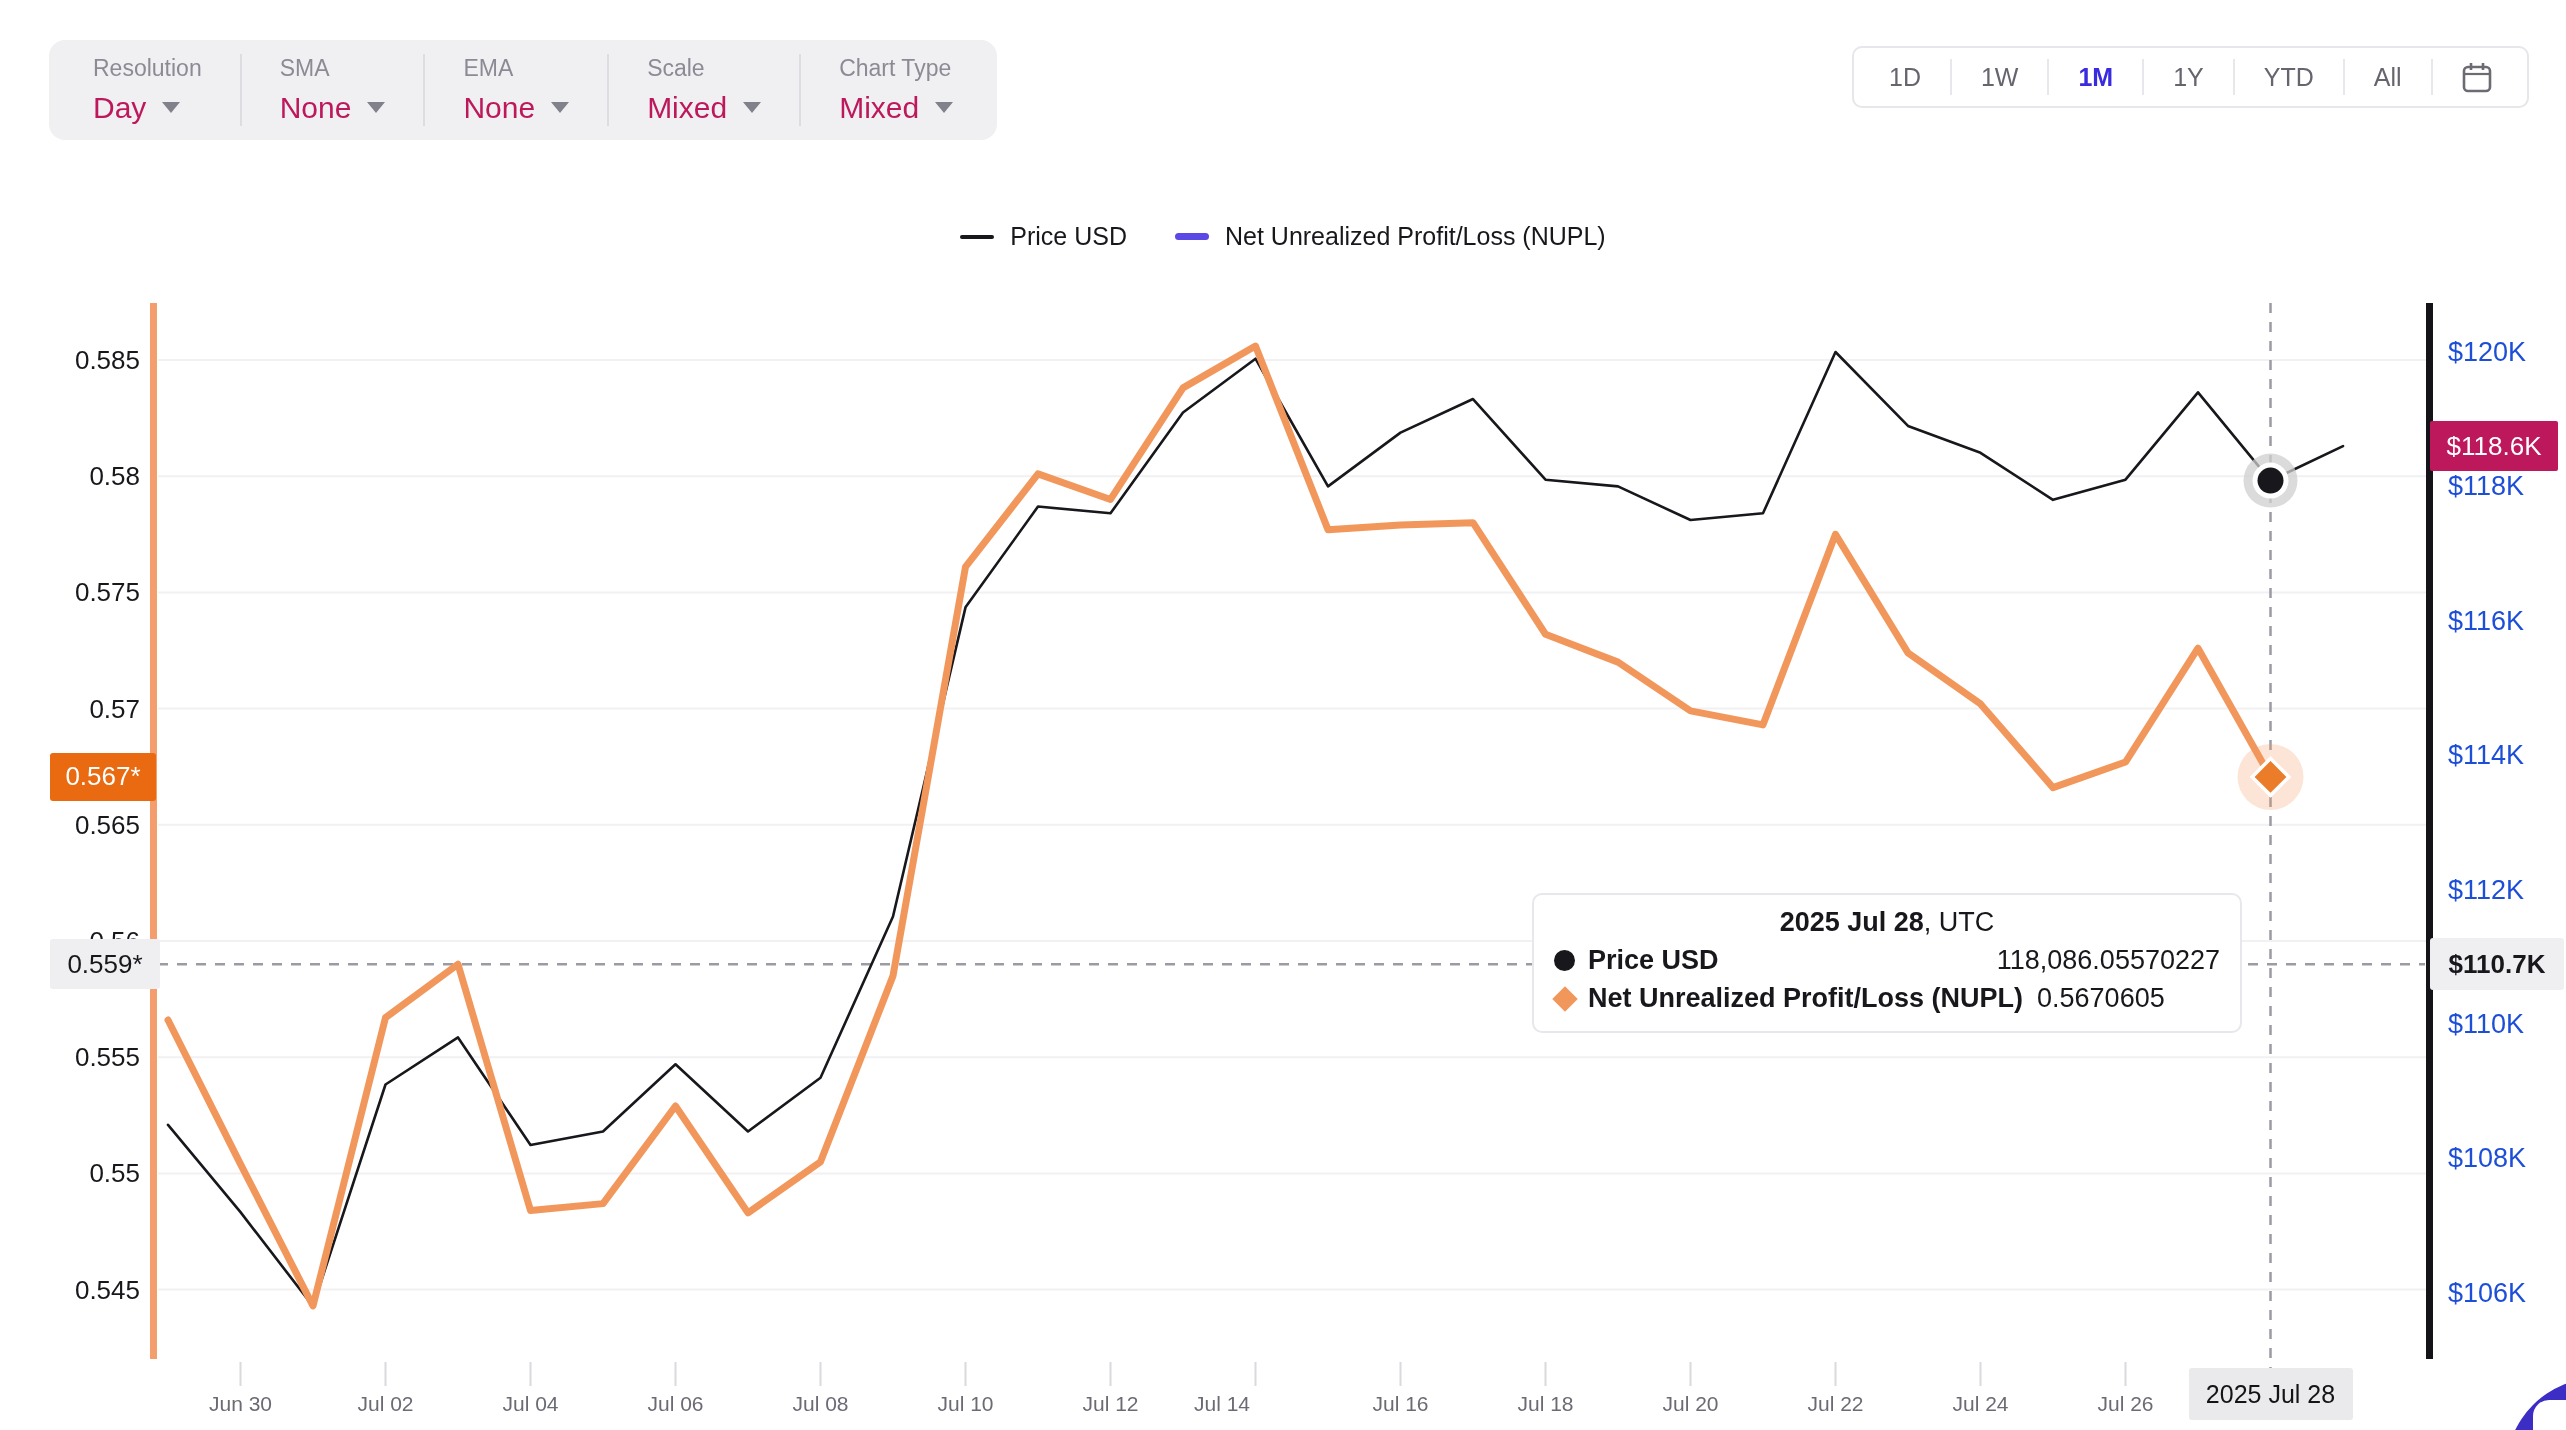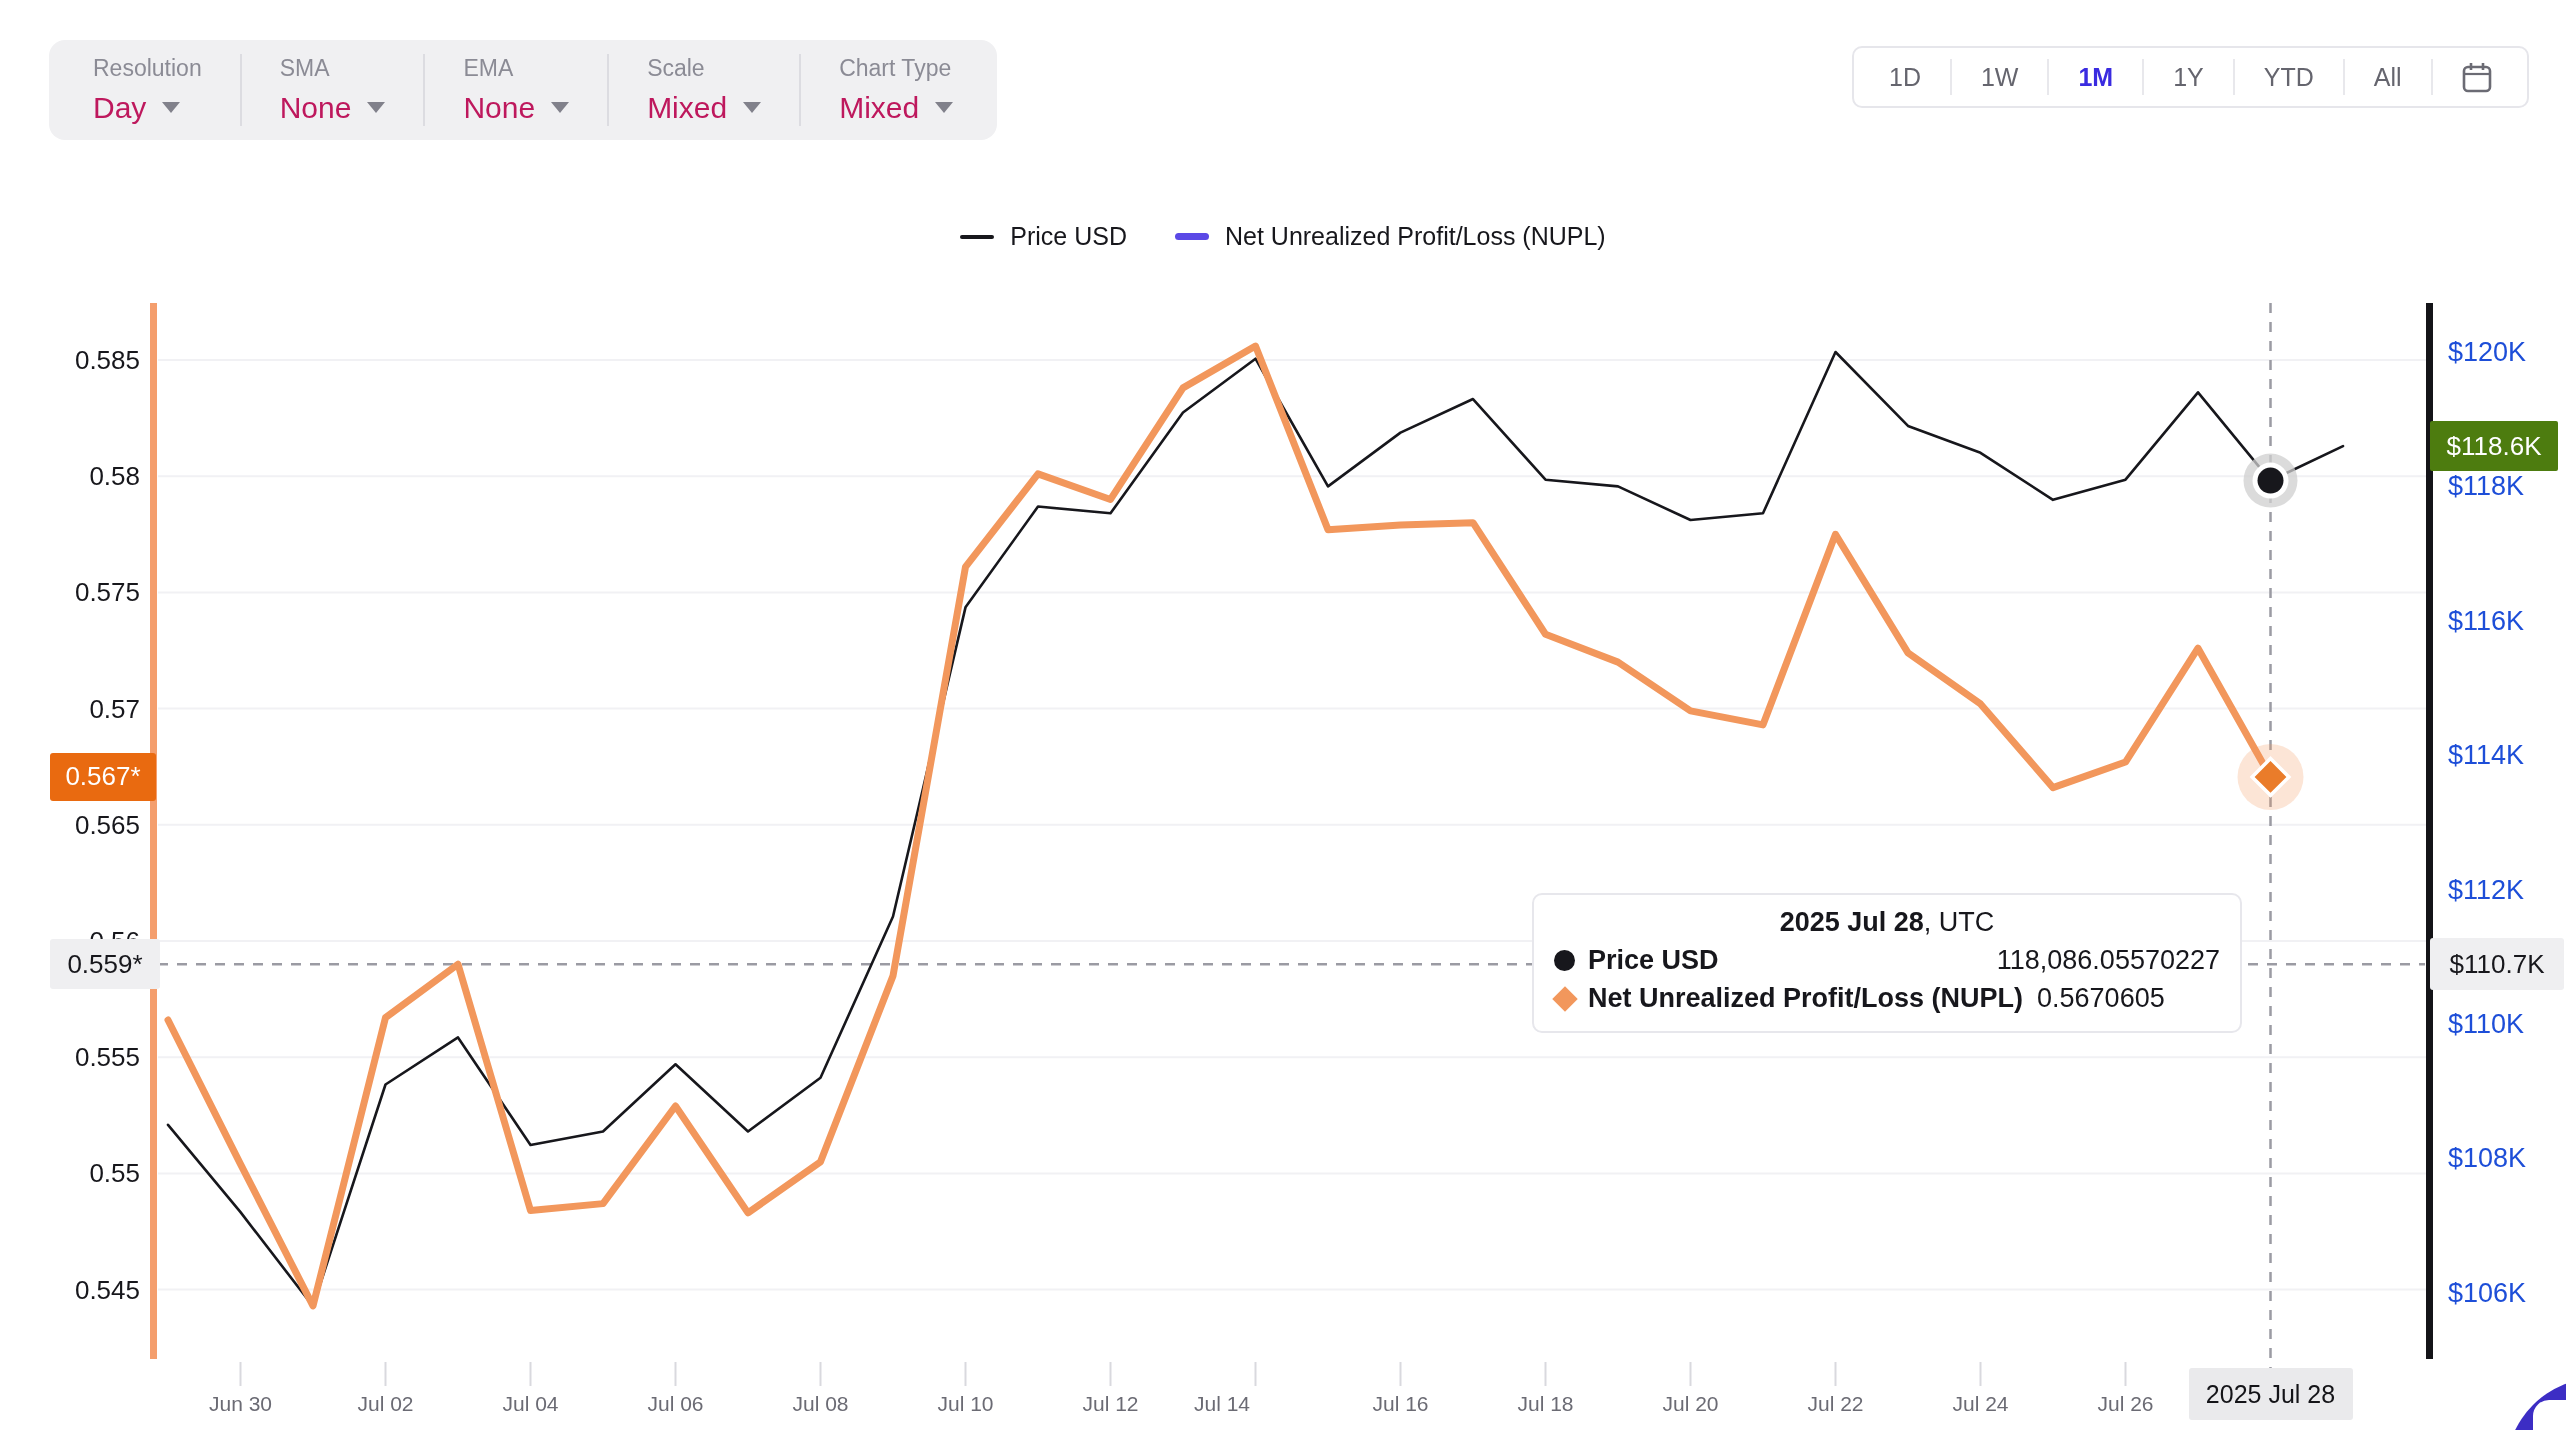--- a/index.html
+++ b/index.html
@@ -36,22 +36,22 @@
   .chart-svg{position:absolute;left:0;top:0;}
   .y-label-left{position:absolute;left:0;width:140px;text-align:right;font-size:26px;color:#17171c;
                 transform:translateY(-50%);}
   .y-label-right{position:absolute;left:2448px;font-size:27px;color:#1d4ed8;transform:translateY(-50%);}
   .x-label{position:absolute;font-size:21px;color:#6b6b74;transform:translateX(-50%);top:1392px;}
 
   .axis-box{position:absolute;display:flex;align-items:center;justify-content:center;
             font-size:26px;border-radius:3px;transform:translateY(-50%);}
   .box-latest-left{left:50px;width:106px;height:48px;background:#e96a10;color:#fff;}
   .box-xhair-left{left:50px;width:110px;height:50px;background:#efeff1;color:#17171c;}
-  .box-latest-right{left:2430px;width:128px;height:50px;background:#4d7c0f;color:#fff;border-radius:2px;}
-  .box-xhair-right{left:2430px;width:134px;height:52px;background:#efeff1;color:#17171c;}
+  .box-latest-right{left:2430px;width:128px;height:50px;background:#be185d;color:#fff;border-radius:2px;}
+  .box-xhair-right{left:2430px;width:134px;height:52px;background:#efeff1;color:#17171c;font-weight:bold;}
   .box-xhair-date{position:absolute;top:1368px;height:52px;width:164px;transform:translateX(-50%);
                   background:#eaeaec;color:#141418;font-size:25px;display:flex;align-items:center;
                   justify-content:center;border-radius:3px;}
 
   
   .tooltip{position:absolute;left:1532px;top:893px;width:710px;height:140px;box-sizing:border-box;
            background:#fff;border:2px solid #e7e7ec;border-radius:10px;padding:12px 20px 10px 20px;}
   .tt-title{text-align:center;font-size:27px;}
   .tt-title b{font-weight:bold;}
   .tt-row{display:flex;align-items:center;font-size:27px;margin-top:7px;}

